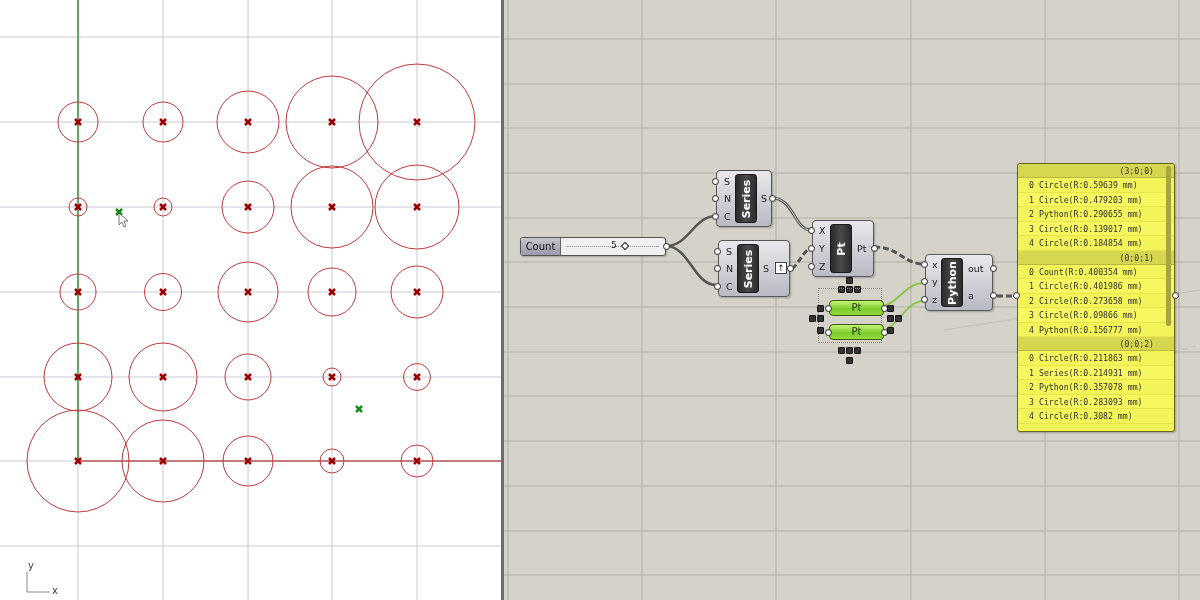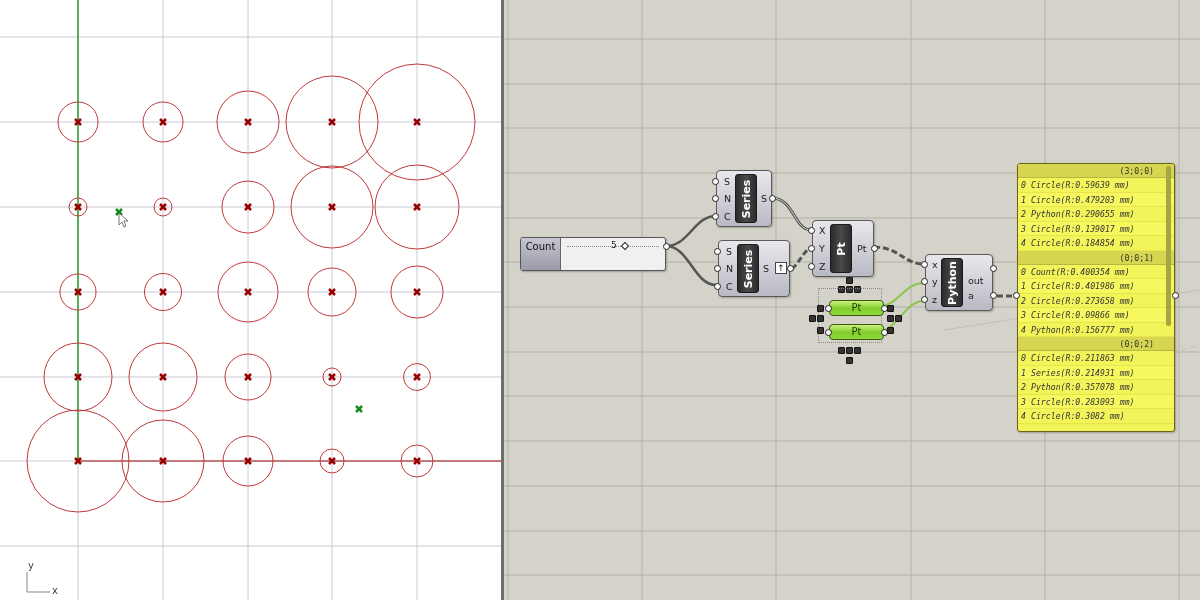--- a/index.html
+++ b/index.html
@@ -44,21 +44,21 @@
   }
   .comp .param {
     position: absolute; font-size: 9.5px; color: #222; font-family: "DejaVu Sans", sans-serif;
   }
   .grip {
     position: absolute; width: 7px; height: 7px; border-radius: 50%;
     background: #fff; border: 1.5px solid #222;
   }
 
   .slider {
-    position: absolute; left: 16px; top: 237px; width: 146px; height: 34px;
+    position: absolute; left: 16px; top: 237px; width: 146px; height: 19px;
     border: 1px solid #555; border-radius: 3px; background: #f0f0f0;
     box-shadow: 1px 1px 2px rgba(0,0,0,0.25);
   }
   .slider .label {
     position: absolute; left: 0; top: 0; bottom: 0; width: 40px;
     background: linear-gradient(#c6c6d0, #9a9aa8); border-right: 1px solid #666;
     font-size: 10px; line-height: 17px; text-align: center; color: #111;
     border-radius: 2px 0 0 2px;
   }
   .slider .track {
@@ -89,21 +89,21 @@
   #panel {
     position: absolute; left: 513px; top: 163px; width: 158px; height: 269px;
     background: #f3f35a; border: 1px solid #66661a; border-radius: 3px;
     box-shadow: 1px 1px 2px rgba(0,0,0,0.25); overflow: hidden;
     font-family: "DejaVu Sans Mono", monospace; font-size: 8.2px; color: #333;
   }
   .branch-header {
     height: 14px; background: #d7d650; border-bottom: 1px solid #b8b840;
     text-align: right; padding-right: 20px; line-height: 14px;
   }
-  .row { height: 14.5px; line-height: 14.5px; border-bottom: 1px solid #e6e64c; white-space: nowrap; padding-left: 3px; font-style: italic; }
+  .row { height: 14.5px; line-height: 14.5px; border-bottom: 1px solid #e6e64c; white-space: nowrap; padding-left: 11px; }
   .row .idx { display: inline-block; width: 10px; }
   .row:nth-child(even) { background: #f7f760; }
   .scrollbar {
     position: absolute; right: 3px; top: 2px; width: 5px; height: 160px;
     background: #a7a442; border-radius: 2px;
   }
 </style>
 </head>
 <body>
 
@@ -387,21 +387,21 @@
   <div class="mini" style="left:350px;top:347px;"></div>
   <div class="mini" style="left:342px;top:357px;"></div>
 
   <div class="comp" style="left:421px;top:254px;width:68px;height:57px;">
     <div class="param" style="left:6px;top:4px;">x</div>
     <div class="param" style="left:6px;top:21px;">y</div>
     <div class="param" style="left:6px;top:39px;">z</div>
     <div class="nick" style="left:15px;">
         <span>Python</span>
       </div>
-    <div class="param" style="left:42px;top:20px;">out</div>
+    <div class="param" style="left:42px;top:8px;">out</div>
     <div class="param" style="left:42px;top:35px;">a</div>
     <div class="grip" style="left:-5px;top:6px;"></div>
     <div class="grip" style="left:-5px;top:23px;"></div>
     <div class="grip" style="left:-5px;top:41px;"></div>
     <div class="grip" style="left:64px;top:10px;"></div>
     <div class="grip" style="left:64px;top:37px;"></div>
   </div>
 
   <div id="panel">
     <div id="panel-body">

